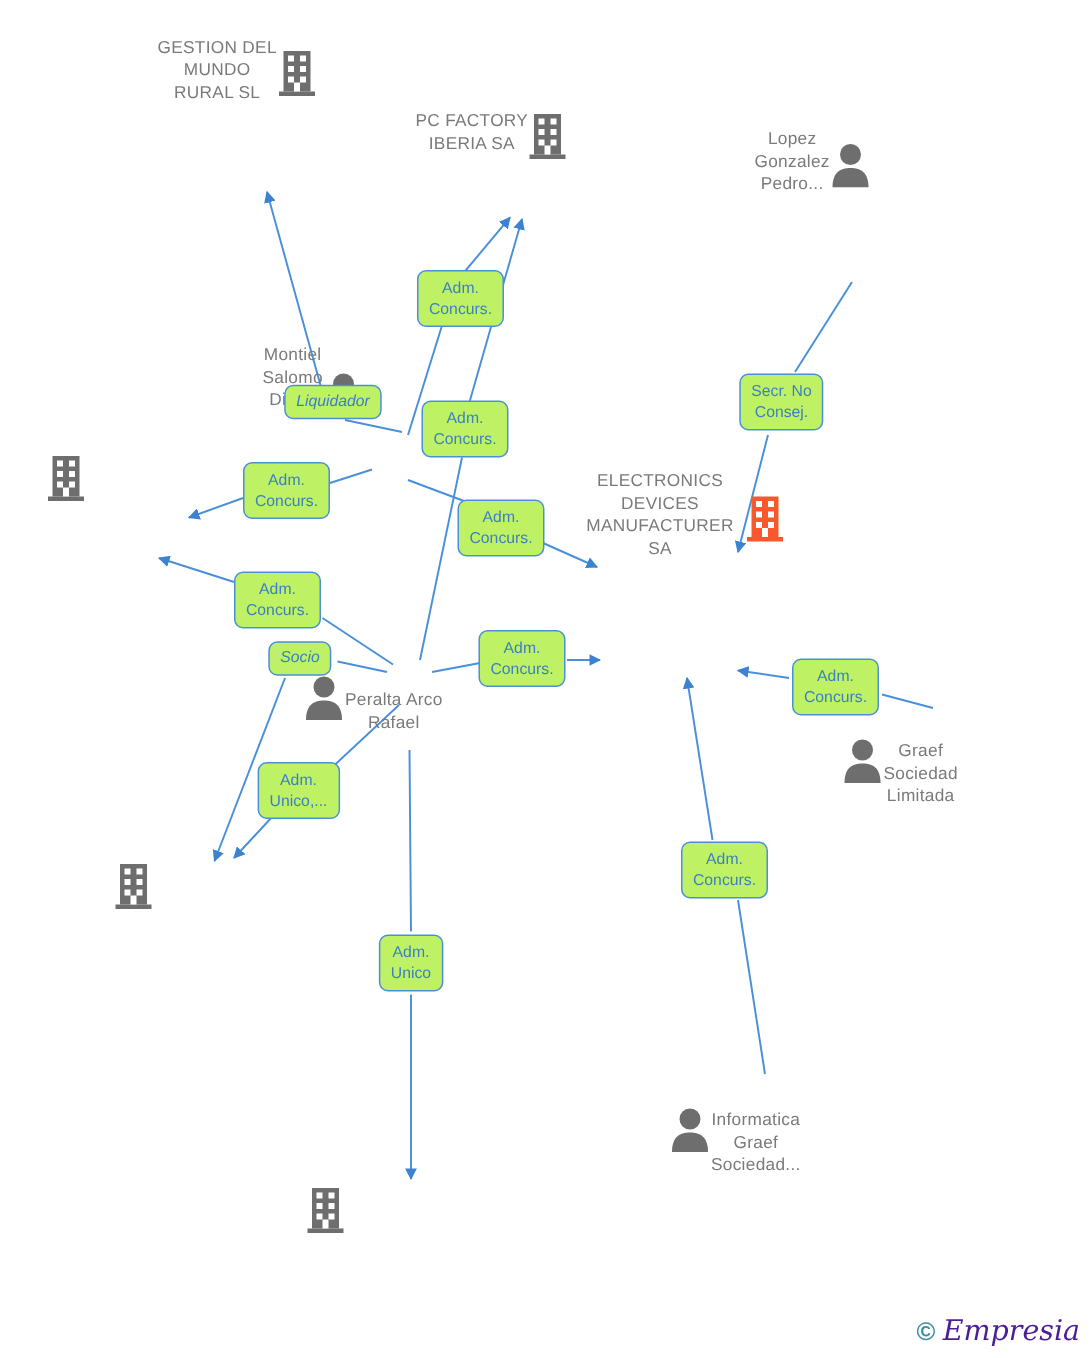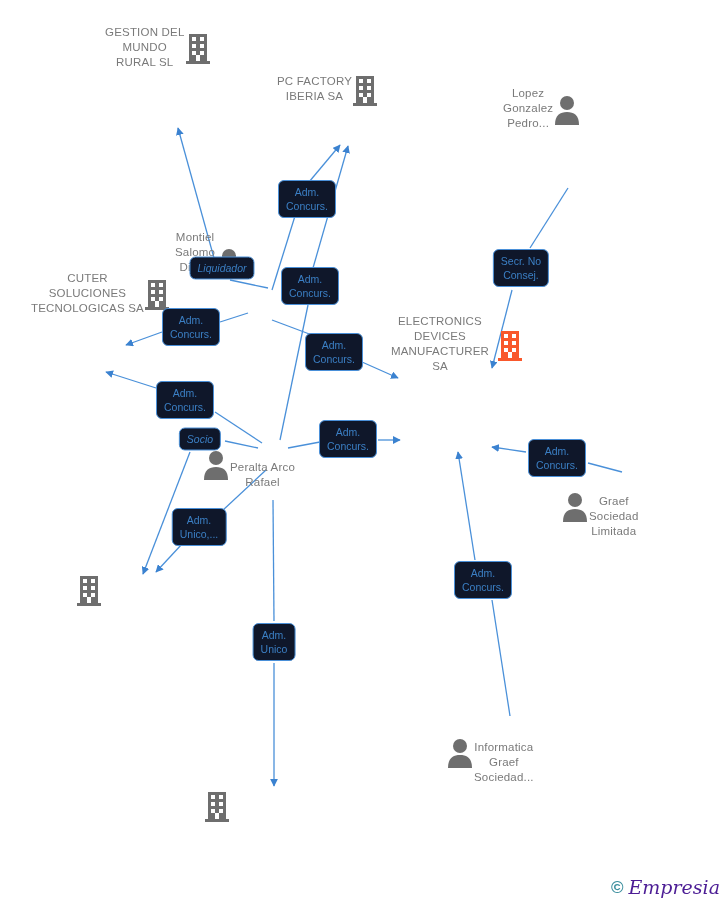--- a/index.html
+++ b/index.html
@@ -42,21 +42,21 @@
   }
   .node.label-above .node-label { order: 0; margin-bottom: 3px; }
   .node.label-above .node-icon  { order: 1; }
   .node.label-below .node-icon  { order: 0; }
   .node.label-below .node-label { order: 1; margin-top: 20px; }
 
   .badge {
     position: absolute;
     border: 1.4px solid #4a90d9;
     border-radius: 6px;
-    background: #0f172a;
+    background: #bef264;
     color: #3b7fc4;
     font-size: 10.5px;
     line-height: 14px;
     text-align: center;
     padding: 4px 7px;
     white-space: pre-line;
     box-sizing: border-box;
     transform: translate(-50%, -50%);
   }
   .badge.one-line { line-height: 13px; font-style: italic; }
@@ -181,23 +181,20 @@
           <rect x="4" y="1" width="18" height="27" fill="#6e6e6e"></rect>
           <rect x="1" y="28" width="24" height="3" fill="#6e6e6e"></rect>
           <rect x="7" y="4" width="4" height="4" fill="#fff"></rect>
           <rect x="15" y="4" width="4" height="4" fill="#fff"></rect>
           <rect x="7" y="11" width="4" height="4" fill="#fff"></rect>
           <rect x="15" y="11" width="4" height="4" fill="#fff"></rect>
           <rect x="7" y="18" width="4" height="4" fill="#fff"></rect>
           <rect x="15" y="18" width="4" height="4" fill="#fff"></rect>
           <rect x="11" y="22" width="4" height="6" fill="#fff"></rect>
         </svg></div>
-      <div class="node-label">CUTER
-SOLUCIONES
-TECNOLOGICAS SA</div>
     </div>
     <div class="node label-above" style="left: 245px; transform: translateY(-100%); padding-bottom: 0px; margin-top: 0px; bottom: 579px; align-items: flex-end;">
       <div class="node-icon"><svg width="28" height="30" viewBox="0 0 28 30" xmlns="http://www.w3.org/2000/svg">
           <circle cx="14" cy="8" r="7" fill="#6e6e6e"></circle>
           <path d="M 2 30 C 2 20 7 17 14 17 C 21 17 26 20 26 30 Z" fill="#6e6e6e"></path>
         </svg></div>
       <div class="node-label">Montiel
 Salomo
 Diego</div>
     </div>

